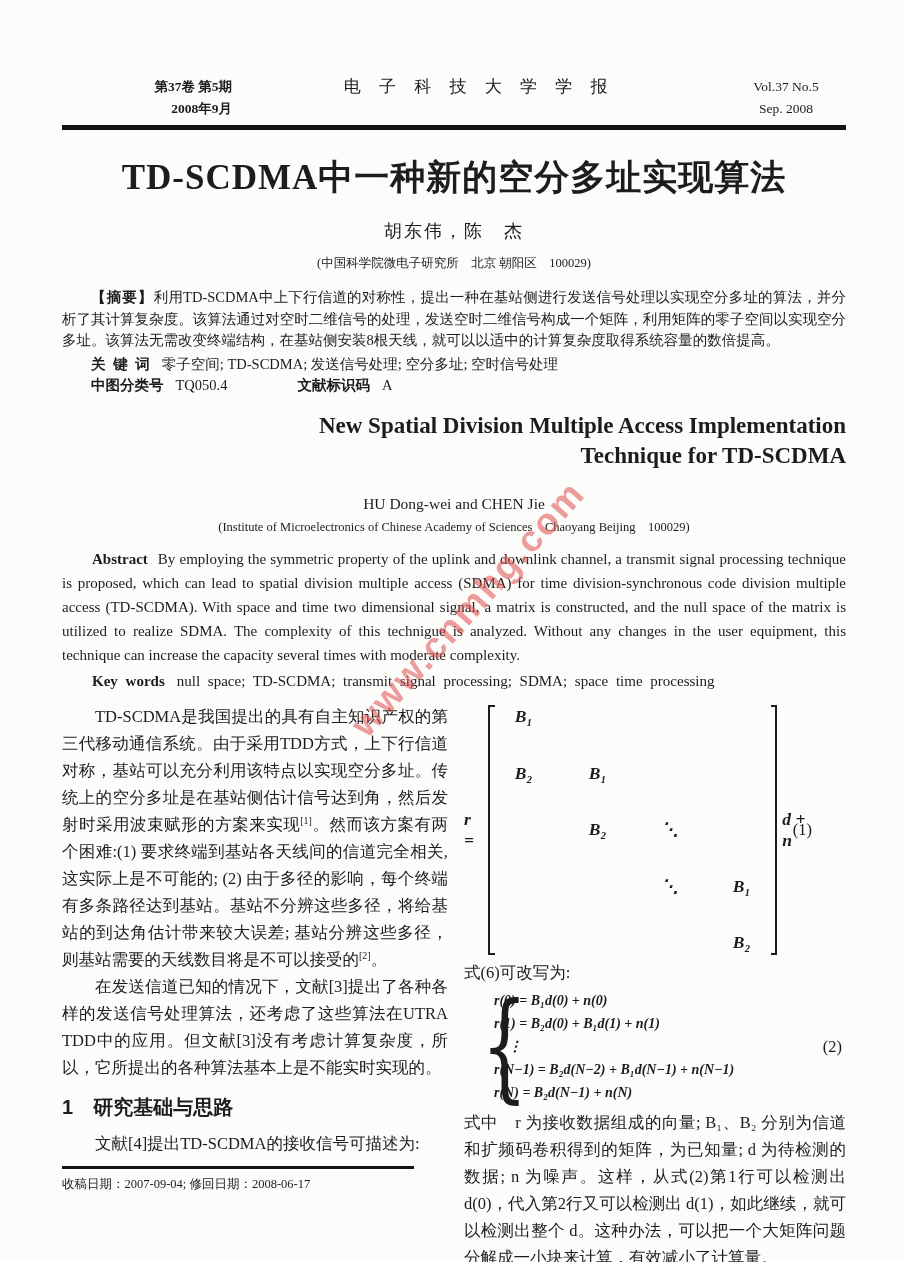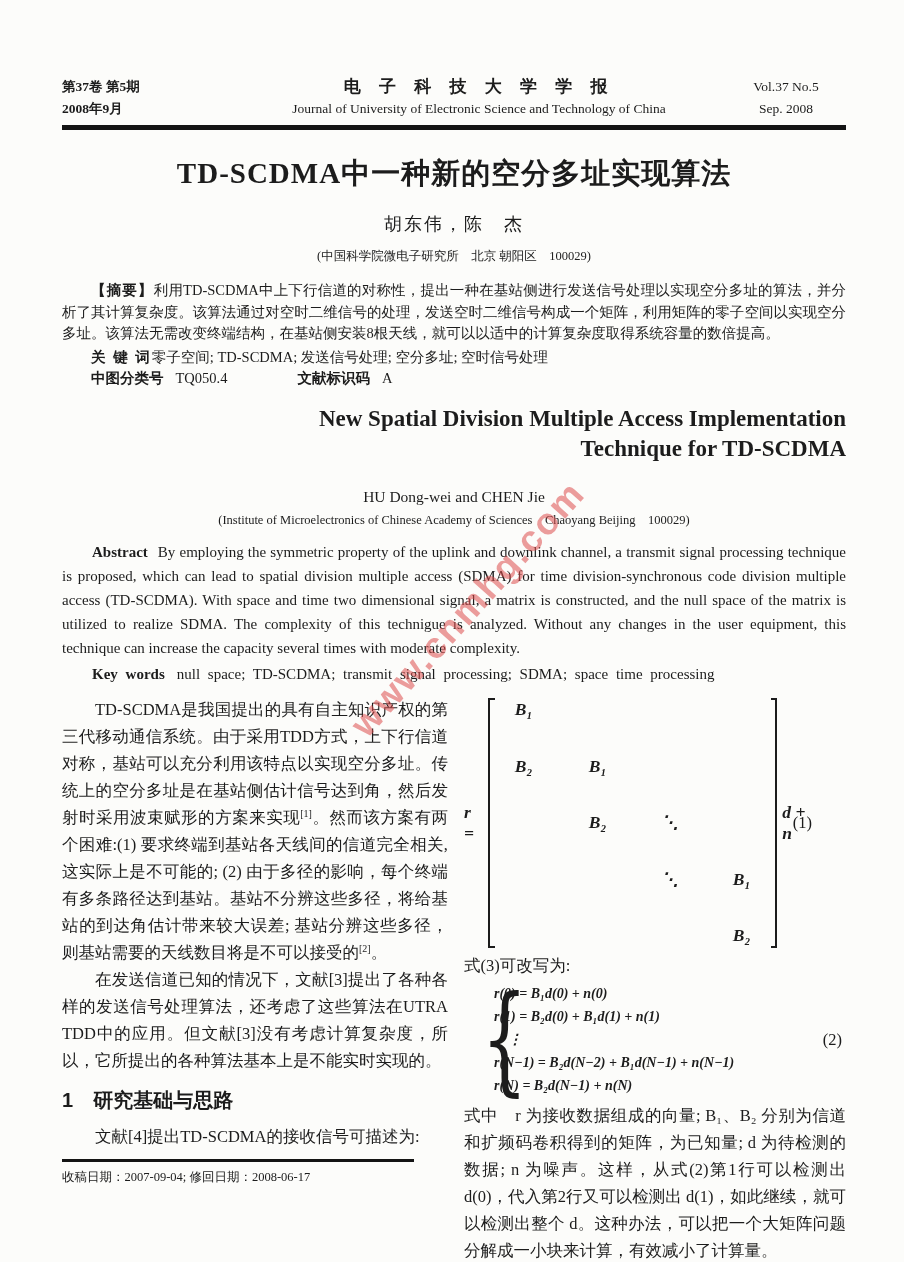--- a/index.html
+++ b/index.html
@@ -7,37 +7,37 @@
   body { background:#e8e8e8; }
   .page {
     position:relative; width:904px; height:1262px; overflow:hidden;
     background:#fcfcfa; color:#1c1c1c;
     font-family:"Liberation Serif","DejaVu Serif",serif;
     padding:76px 58px 0 62px;
   }
 
   
   .masthead { display:flex; align-items:flex-start; }
-  .mh-left  { width:170px; text-align:left; font-size:13.5px; line-height:22px; font-weight:bold; }
+  .mh-left  { width:170px; text-align:right; font-size:13.5px; line-height:22px; font-weight:bold; }
   .mh-center{ flex:1; text-align:center; }
   .mh-right { width:120px; text-align:center; font-size:13.5px; line-height:22px; }
-  .jname { font-size:17px; font-weight:bold; letter-spacing:7px; line-height:22px; }
+  .jname { font-size:17px; font-weight:normal; letter-spacing:7px; line-height:22px; }
   .jname-en { font-size:13.5px; line-height:22px; }
   .rule { border:none; border-top:5px solid #141414; margin-top:5px; }
 
   
-  .cn-title { text-align:center; font-size:29px; font-weight:bold; margin-top:24px; letter-spacing:1px; }
+  .cn-title { text-align:center; font-size:35px; font-weight:bold; margin-top:24px; letter-spacing:1px; }
   .authors  { text-align:center; font-size:18px; margin-top:18px; letter-spacing:2px; }
   .affil    { text-align:center; font-size:12.5px; margin-top:12px; }
 
   
   .cn-abstract { margin-top:15px; font-size:14.5px; line-height:21.5px; text-align:justify; text-indent:2em; }
   .cn-abstract b { letter-spacing:1px; }
   .cn-keywords { margin-top:2px; font-size:14.5px; line-height:21.5px; text-indent:2em; }
-  .cn-keywords b { letter-spacing:2px; }
+  .cn-keywords b { margin-right:10px; letter-spacing:2px; }
   .cn-clc { font-size:14.5px; line-height:21.5px; text-indent:2em; }
   .cn-clc b { margin-right:12px; }
   .cn-clc .gap { margin-right:70px; }
 
   
   .en-title { text-align:right; font-size:23px; font-weight:bold; margin-top:14px; line-height:30px; }
   .en-authors { text-align:center; font-size:15.5px; margin-top:24px; }
   .en-affil   { text-align:center; font-size:12.5px; margin-top:6px; }
   .en-abstract { margin-top:11px; font-size:15px; line-height:24px; text-align:justify; text-indent:2em; }
   .en-abstract b { margin-right:10px; }
@@ -89,21 +89,20 @@
 
   <div class="watermark">www.cnmhg.com</div>
 
   <header class="masthead">
     <div class="mh-left">
       <div>第37卷  第5期</div>
       <div>2008年9月</div>
     </div>
     <div class="mh-center">
       <div class="jname">电 子 科 技 大 学 学 报</div>
-      <div class="jname-en">Journal of University of Electronic Science and Technology of China</div>
     </div>
     <div class="mh-right">
       <div>Vol.37  No.5</div>
       <div>Sep. 2008</div>
     </div>
   </header>
   <hr class="rule">
 
   <h1 class="cn-title">TD-SCDMA中一种新的空分多址实现算法</h1>
   <div class="authors">胡东伟，陈　杰</div>
@@ -168,21 +167,21 @@
           <span></span>
             <span></span>
             <span></span>
             <span>B₂</span>
         </div>
         <span class="mbr r"></span>
         <span class="math">d + n</span>
         <span class="eqlabel">(1)</span>
       </div>
 
-      <p class="para noindent">式(3)可改写为:</p>
+      <p class="para noindent">式(6)可改写为:</p>
 
       <div class="eq eq2">
         <span class="brace">{</span>
         <div class="eq2lines math">
           <div>r(0) = B₁d(0) + n(0)</div>
           <div>r(1) = B₂d(0) + B₁d(1) + n(1)</div>
           <div>⋮</div>
           <div>r(N−1) = B₂d(N−2) + B₁d(N−1) + n(N−1)</div>
           <div>r(N) = B₂d(N−1) + n(N)</div>
         </div>

